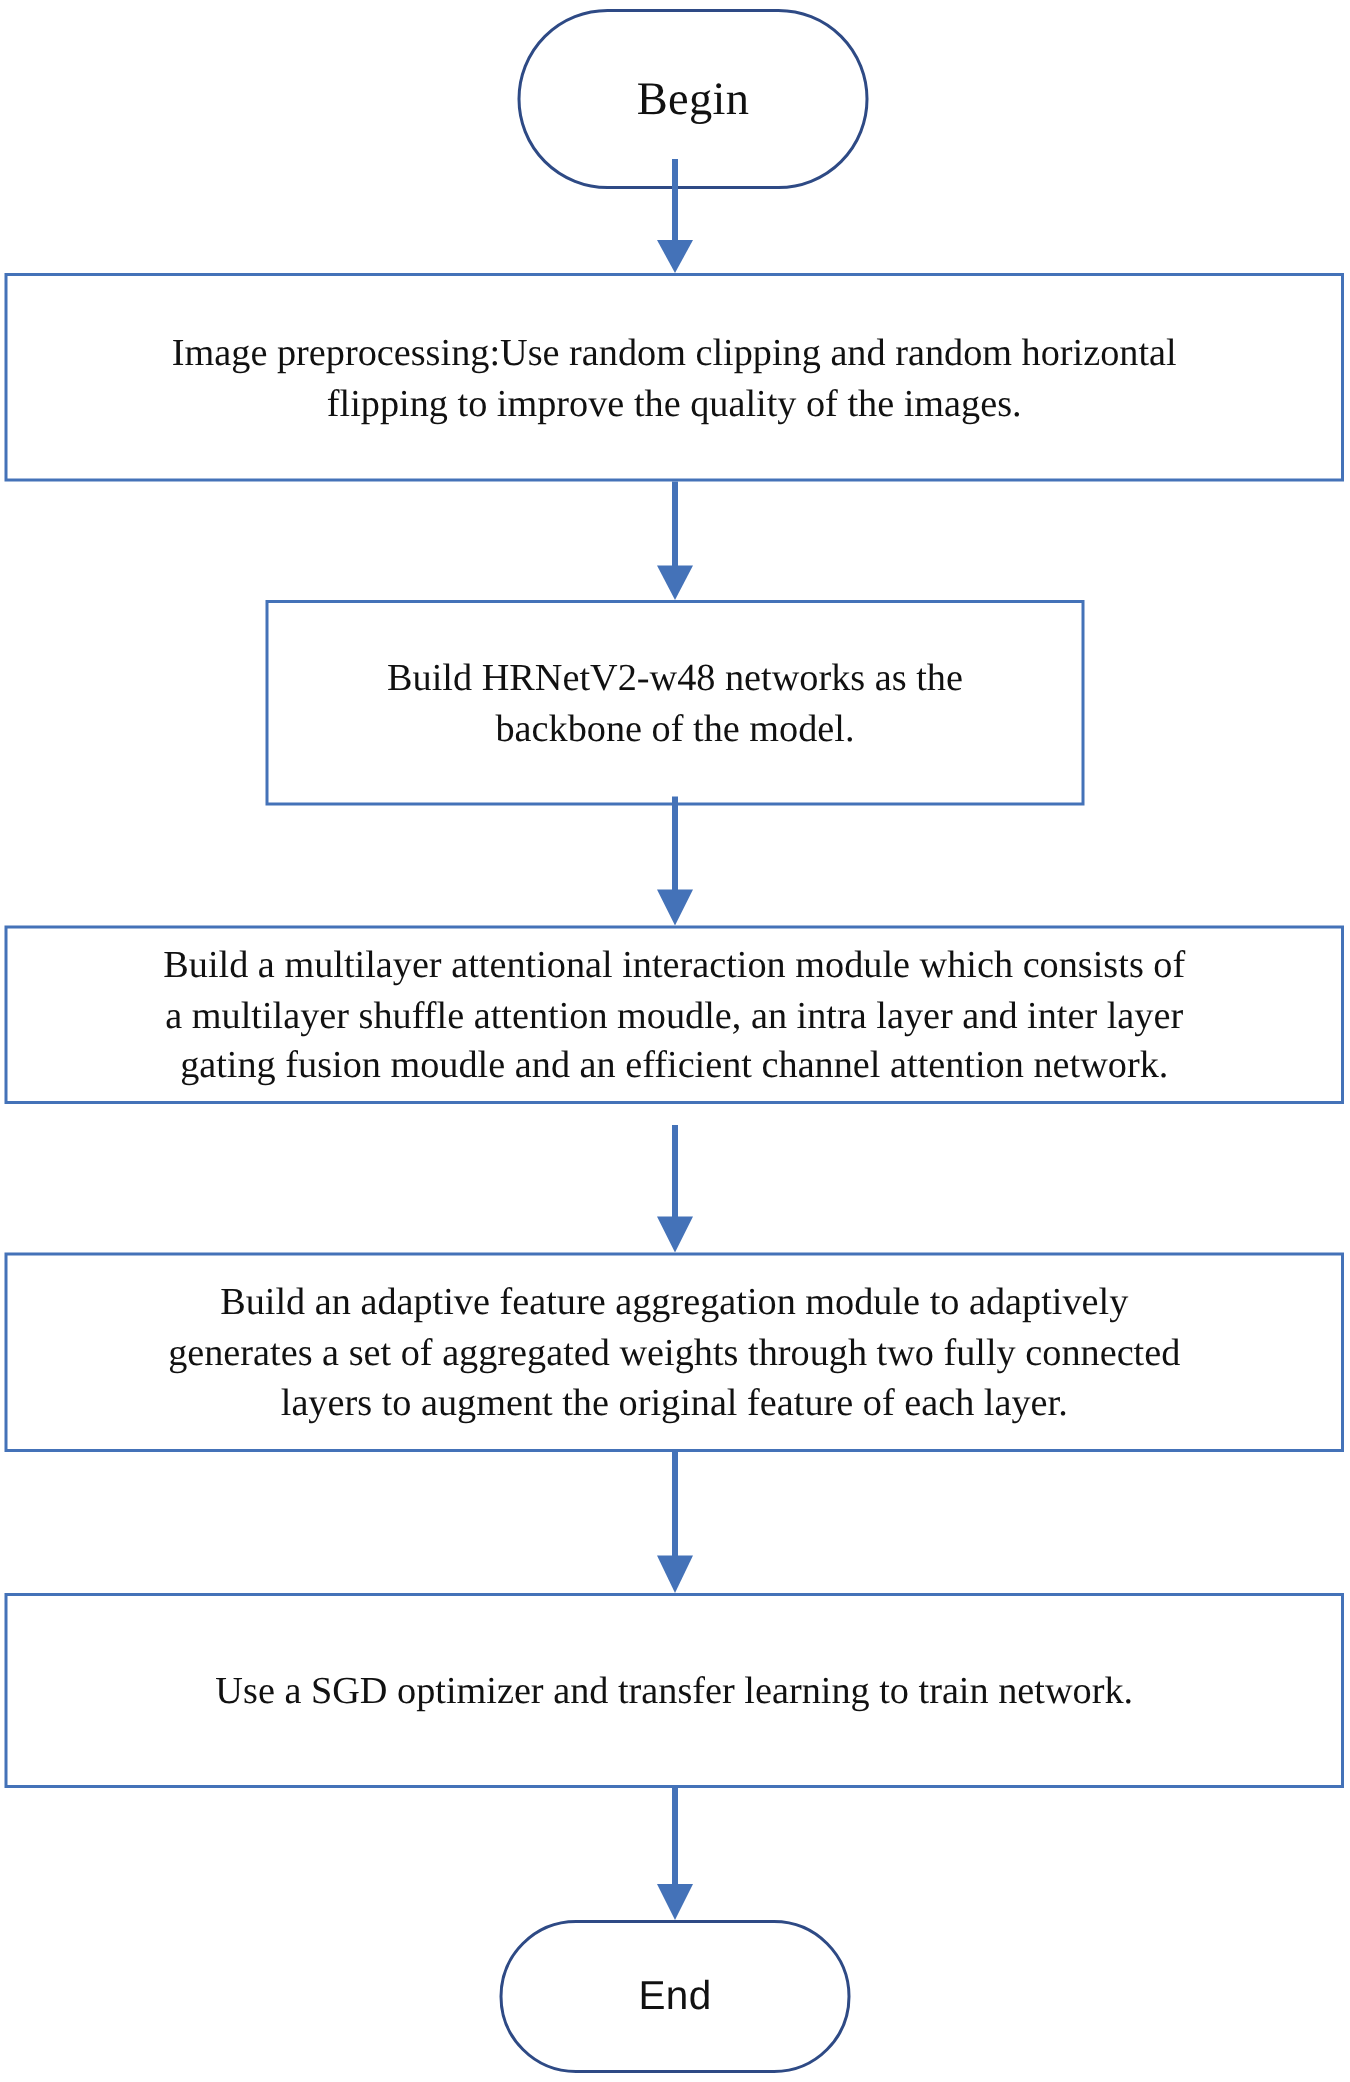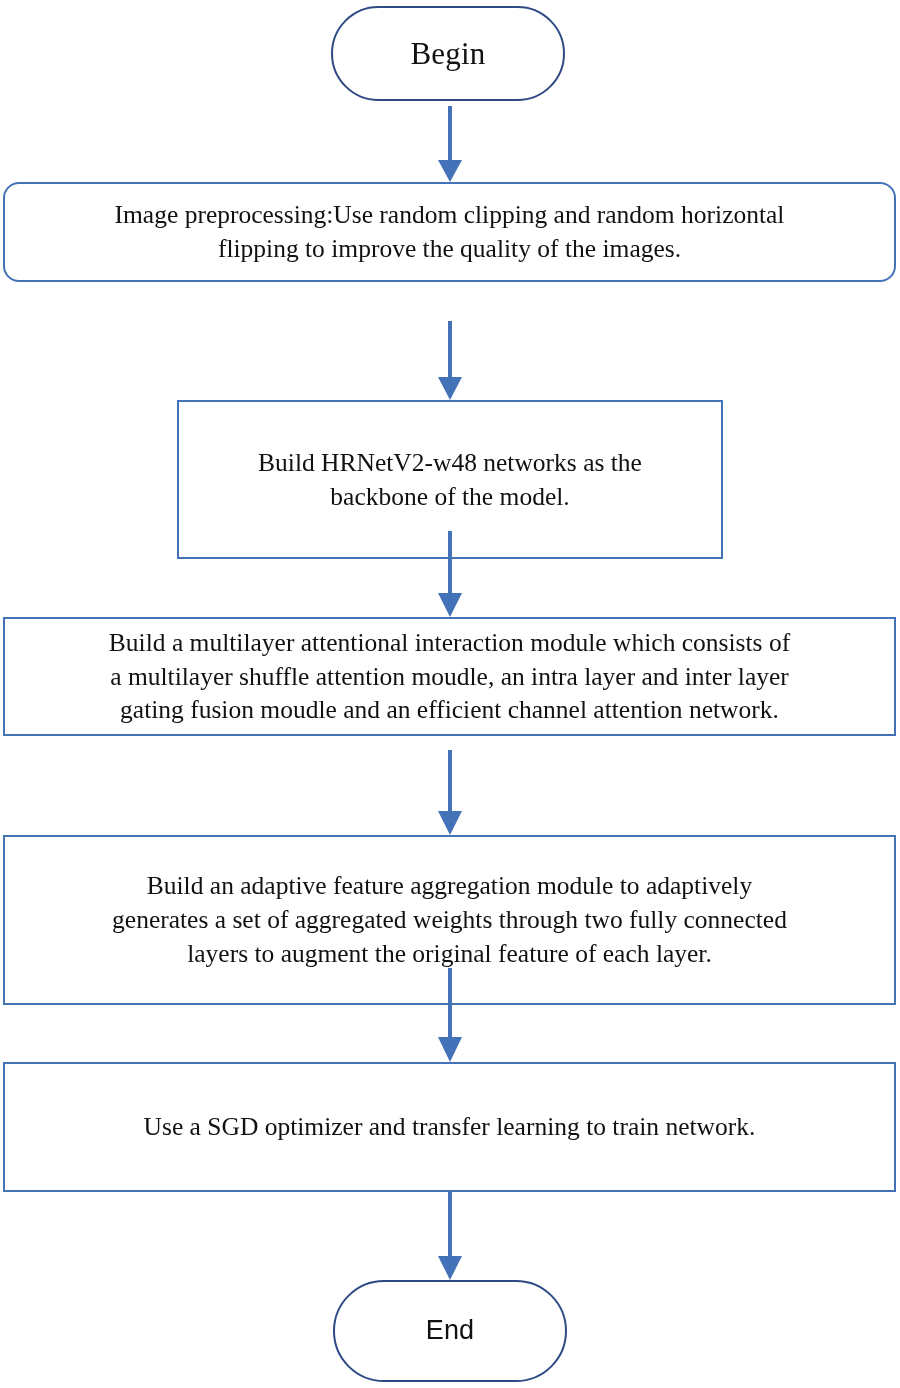--- a/index.html
+++ b/index.html
@@ -77,44 +77,44 @@
     width: 100%;
     height: 100%;
     overflow: visible;
   }
 </style>
 </head>
 <body>
 
 <div id="flow">
 
-  <div class="terminal sans" style="left:331px; top:6px; width:234px; height:95px;">
+  <div class="terminal sans" style="left:345px; top:6px; width:234px; height:120px;">
     <span class="node-label" style="font-family:'Liberation Serif','DejaVu Serif',serif; font-size:31px;">Begin</span>
   </div>
 
   <div class="connector" style="left:450px; top:106px; height:76px;">
     <svg viewBox="0 0 40 76" preserveAspectRatio="none" aria-hidden="true">
       <line x1="20" y1="0" x2="20" y2="56" stroke="#4472b8" stroke-width="4"></line>
       <polygon points="8,54 32,54 20,76" fill="#4472b8"></polygon>
     </svg>
   </div>
 
-  <div class="process" style="left:3px; top:182px; width:893px; height:100px;border-radius:16px;">
+  <div class="process" style="left:3px; top:182px; width:893px; height:139px;">
     <span class="node-label">Image preprocessing:Use random clipping and random horizontal
 flipping to improve the quality of the images.</span>
   </div>
 
   <div class="connector" style="left:450px; top:321px; height:79px;">
     <svg viewBox="0 0 40 79" preserveAspectRatio="none" aria-hidden="true">
       <line x1="20" y1="0" x2="20" y2="58" stroke="#4472b8" stroke-width="4"></line>
       <polygon points="8,56 32,56 20,79" fill="#4472b8"></polygon>
     </svg>
   </div>
 
-  <div class="process" style="left:177px; top:400px; width:546px; height:159px;">
+  <div class="process" style="left:177px; top:400px; width:546px; height:137px;">
     <span class="node-label">Build HRNetV2-w48 networks as the
 backbone of the model.</span>
   </div>
 
   <div class="connector" style="left:450px; top:531px; height:86px;">
     <svg viewBox="0 0 40 86" preserveAspectRatio="none" aria-hidden="true">
       <line x1="20" y1="0" x2="20" y2="64" stroke="#4472b8" stroke-width="4"></line>
       <polygon points="8,62 32,62 20,86" fill="#4472b8"></polygon>
     </svg>
   </div>
@@ -125,21 +125,21 @@
 gating fusion moudle and an efficient channel attention network.</span>
   </div>
 
   <div class="connector" style="left:450px; top:750px; height:85px;">
     <svg viewBox="0 0 40 85" preserveAspectRatio="none" aria-hidden="true">
       <line x1="20" y1="0" x2="20" y2="63" stroke="#4472b8" stroke-width="4"></line>
       <polygon points="8,61 32,61 20,85" fill="#4472b8"></polygon>
     </svg>
   </div>
 
-  <div class="process" style="left:3px; top:835px; width:893px; height:170px;">
+  <div class="process" style="left:3px; top:835px; width:893px; height:133px;">
     <span class="node-label">Build an adaptive feature aggregation module to adaptively
 generates a set of aggregated weights through two fully connected
 layers to augment the original feature of each layer.</span>
   </div>
 
   <div class="connector" style="left:450px; top:968px; height:94px;">
     <svg viewBox="0 0 40 94" preserveAspectRatio="none" aria-hidden="true">
       <line x1="20" y1="0" x2="20" y2="71" stroke="#4472b8" stroke-width="4"></line>
       <polygon points="8,69 32,69 20,94" fill="#4472b8"></polygon>
     </svg>

